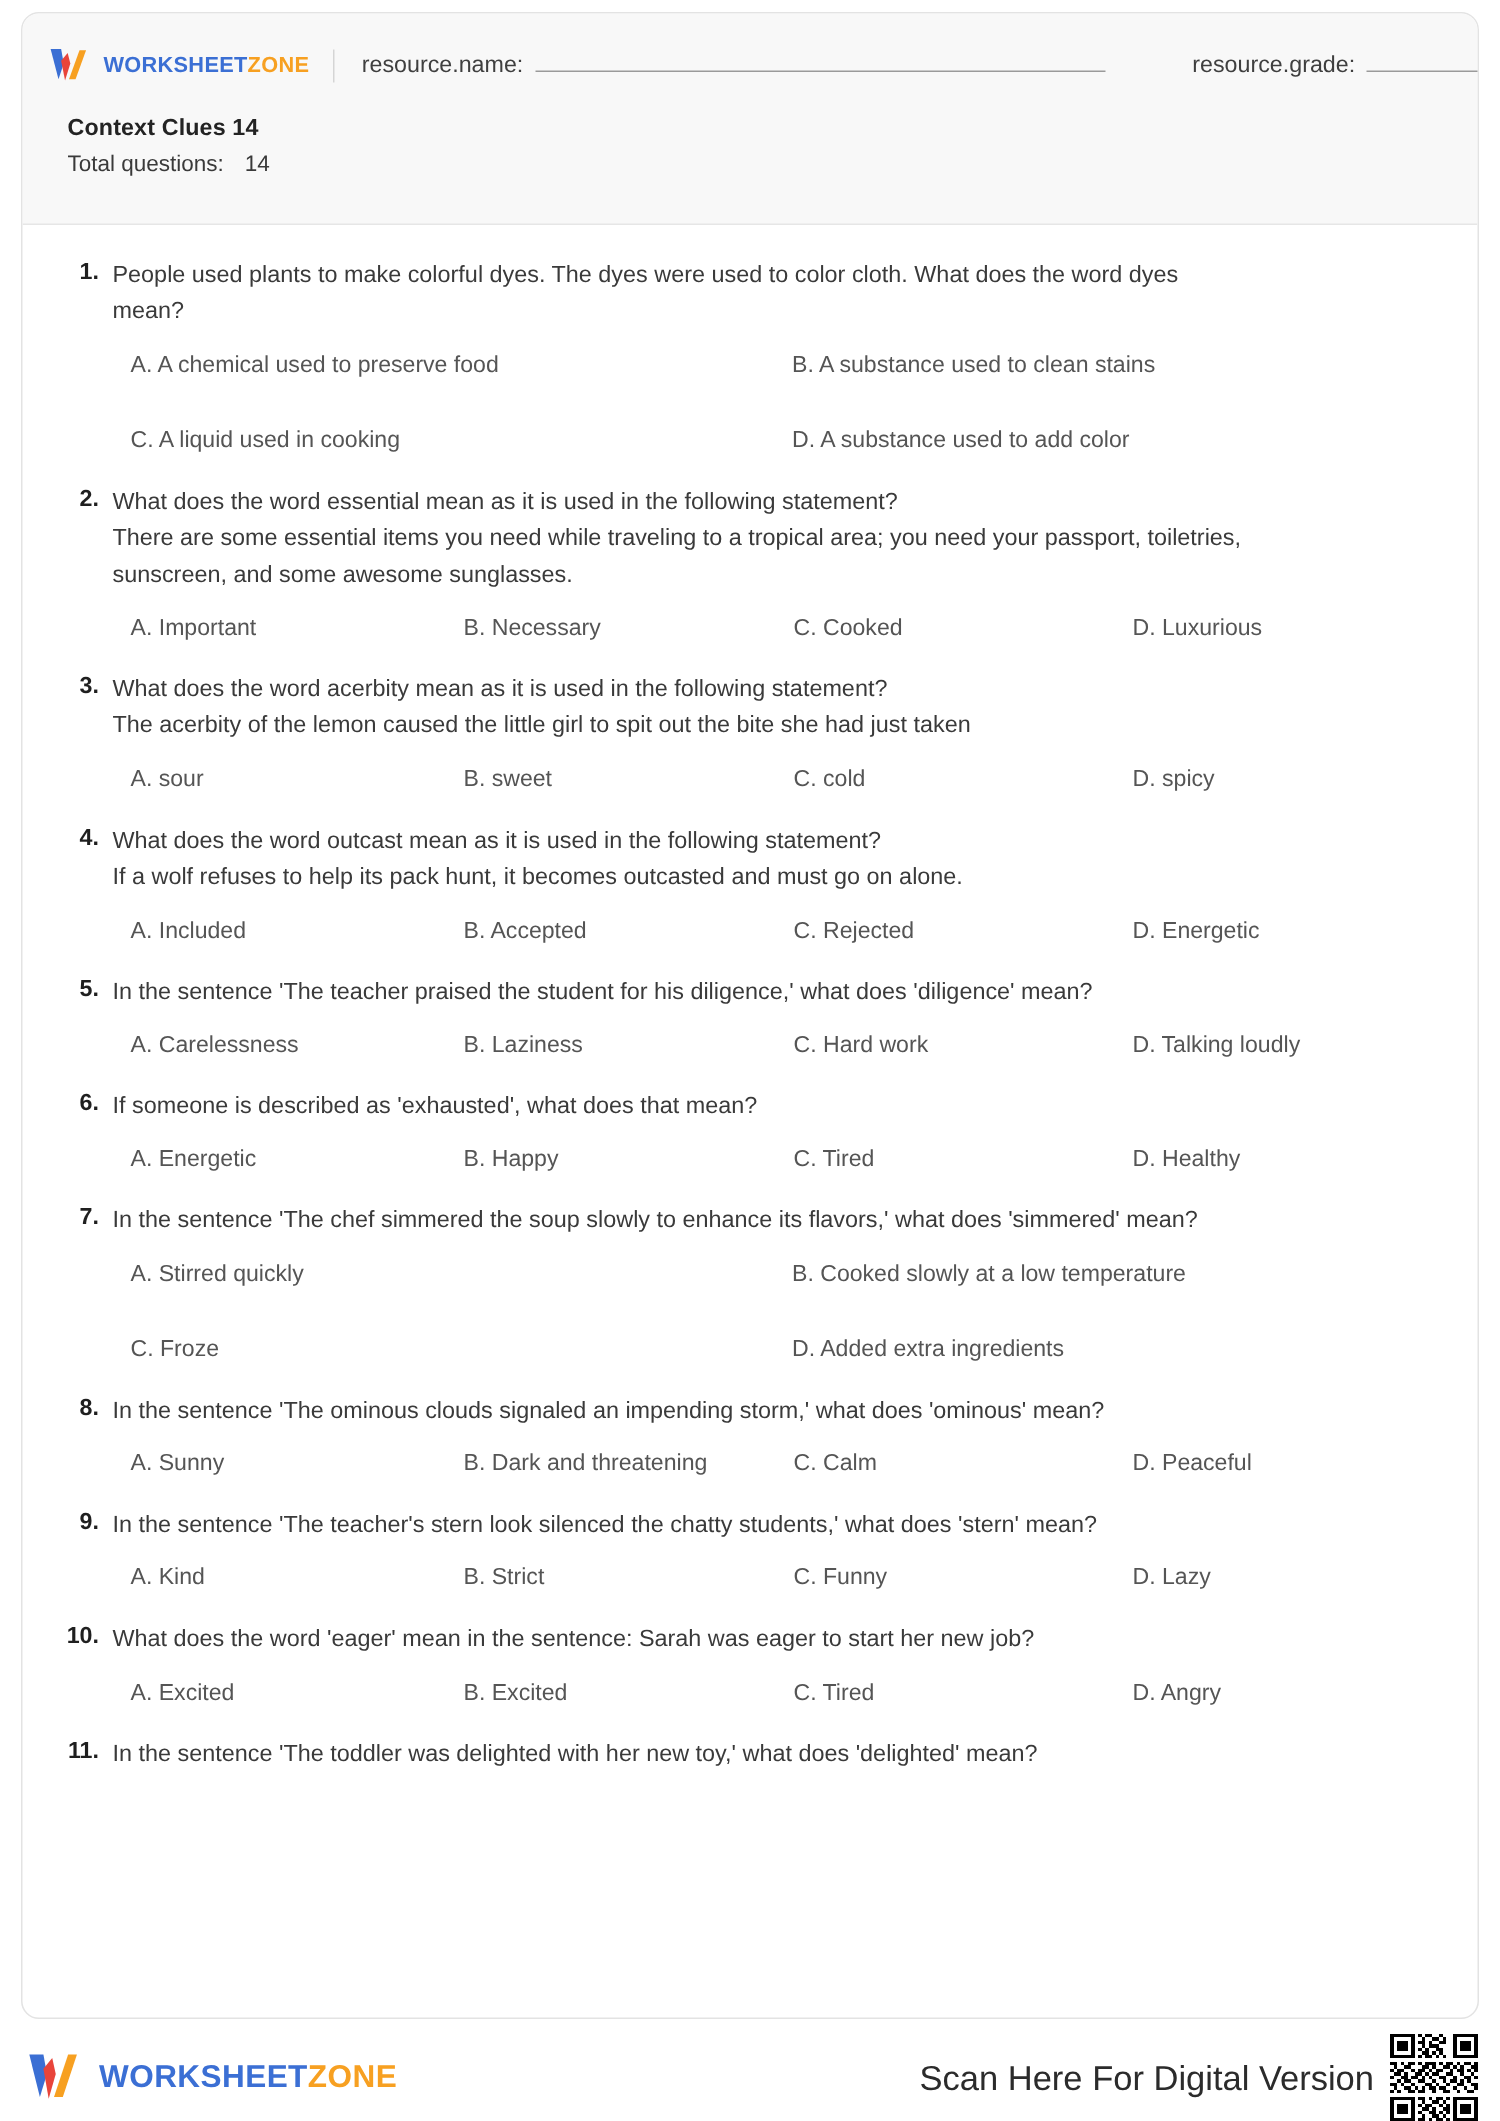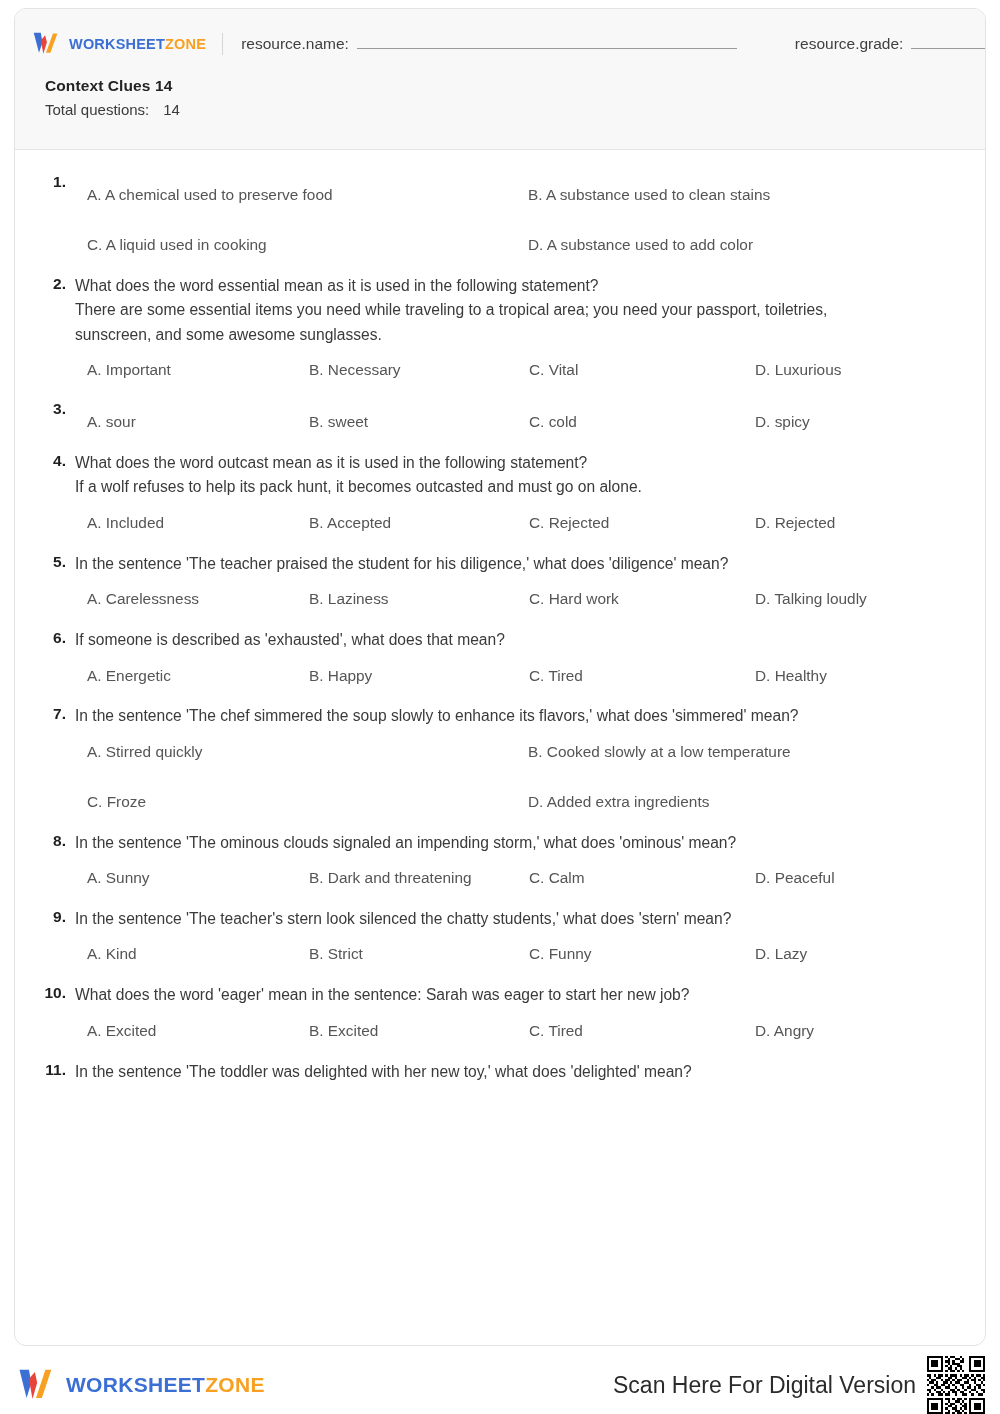--- a/index.html
+++ b/index.html
@@ -247,67 +247,75 @@
         <div class="subtitle">
           <span>Total questions:</span><span class="count">14</span>
         </div>
       </div>
     </div>
 
     <div class="sheet-body" id="questions-container">
         <div class="q">
           <div class="q-num">1.</div>
           <div class="q-main">
+            <div class="q-text">
+              <span class="ln">People used plants to make colorful dyes. The dyes were used to color cloth. What does the word dyes</span>
+              <span class="ln">mean?</span>
+            </div>
             <div class="opts opts-2">
               <div class="opt">A. A chemical used to preserve food</div>
               <div class="opt">B. A substance used to clean stains</div>
               <div class="opt">C. A liquid used in cooking</div>
               <div class="opt">D. A substance used to add color</div>
             </div>
           </div>
         </div>
         <div class="q">
           <div class="q-num">2.</div>
           <div class="q-main">
             <div class="q-text">
               <span class="ln">What does the word essential mean as it is used in the following statement?</span>
               <span class="ln">There are some essential items you need while traveling to a tropical area; you need your passport, toiletries,</span>
               <span class="ln">sunscreen, and some awesome sunglasses.</span>
             </div>
             <div class="opts opts-4">
               <div class="opt">A. Important</div>
               <div class="opt">B. Necessary</div>
-              <div class="opt">C. Vital</div>
+              <div class="opt">C. Cooked</div>
               <div class="opt">D. Luxurious</div>
             </div>
           </div>
         </div>
         <div class="q">
           <div class="q-num">3.</div>
           <div class="q-main">
+            <div class="q-text">
+              <span class="ln">What does the word acerbity mean as it is used in the following statement?</span>
+              <span class="ln">The acerbity of the lemon caused the little girl to spit out the bite she had just taken</span>
+            </div>
             <div class="opts opts-4">
               <div class="opt">A. sour</div>
               <div class="opt">B. sweet</div>
               <div class="opt">C. cold</div>
               <div class="opt">D. spicy</div>
             </div>
           </div>
         </div>
         <div class="q">
           <div class="q-num">4.</div>
           <div class="q-main">
             <div class="q-text">
               <span class="ln">What does the word outcast mean as it is used in the following statement?</span>
               <span class="ln">If a wolf refuses to help its pack hunt, it becomes outcasted and must go on alone.</span>
             </div>
             <div class="opts opts-4">
               <div class="opt">A. Included</div>
               <div class="opt">B. Accepted</div>
               <div class="opt">C. Rejected</div>
-              <div class="opt">D. Rejected</div>
+              <div class="opt">D. Energetic</div>
             </div>
           </div>
         </div>
         <div class="q">
           <div class="q-num">5.</div>
           <div class="q-main">
             <div class="q-text">
               <span class="ln">In the sentence 'The teacher praised the student for his diligence,' what does 'diligence' mean?</span>
             </div>
             <div class="opts opts-4">

